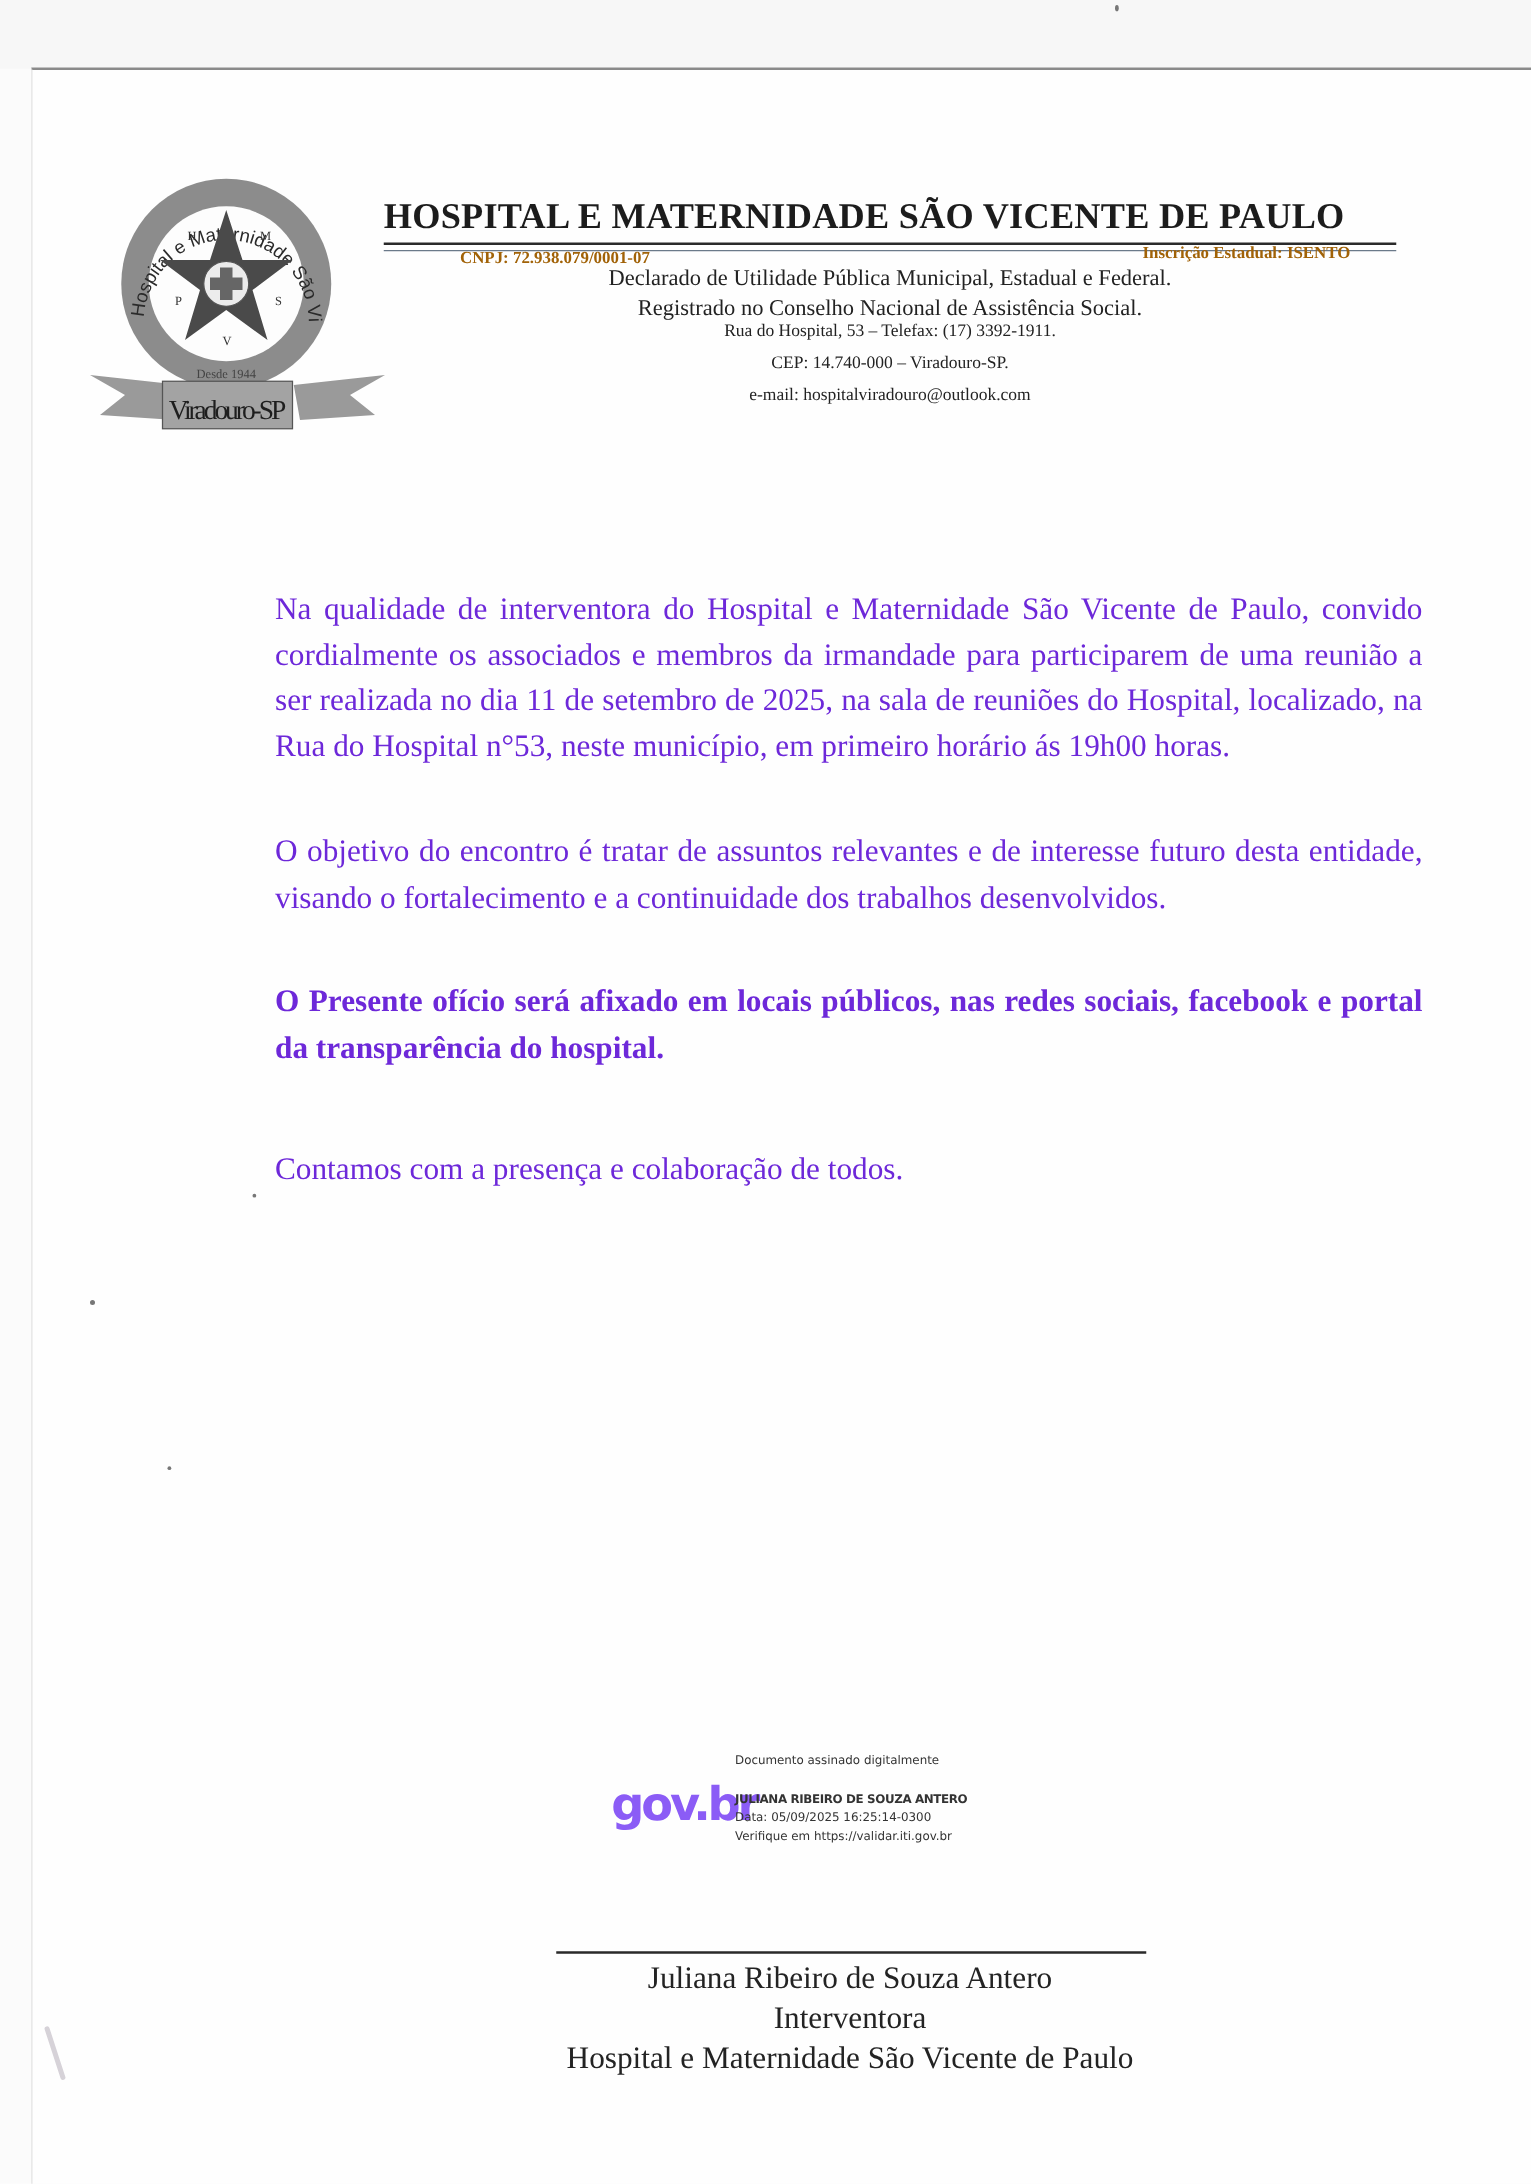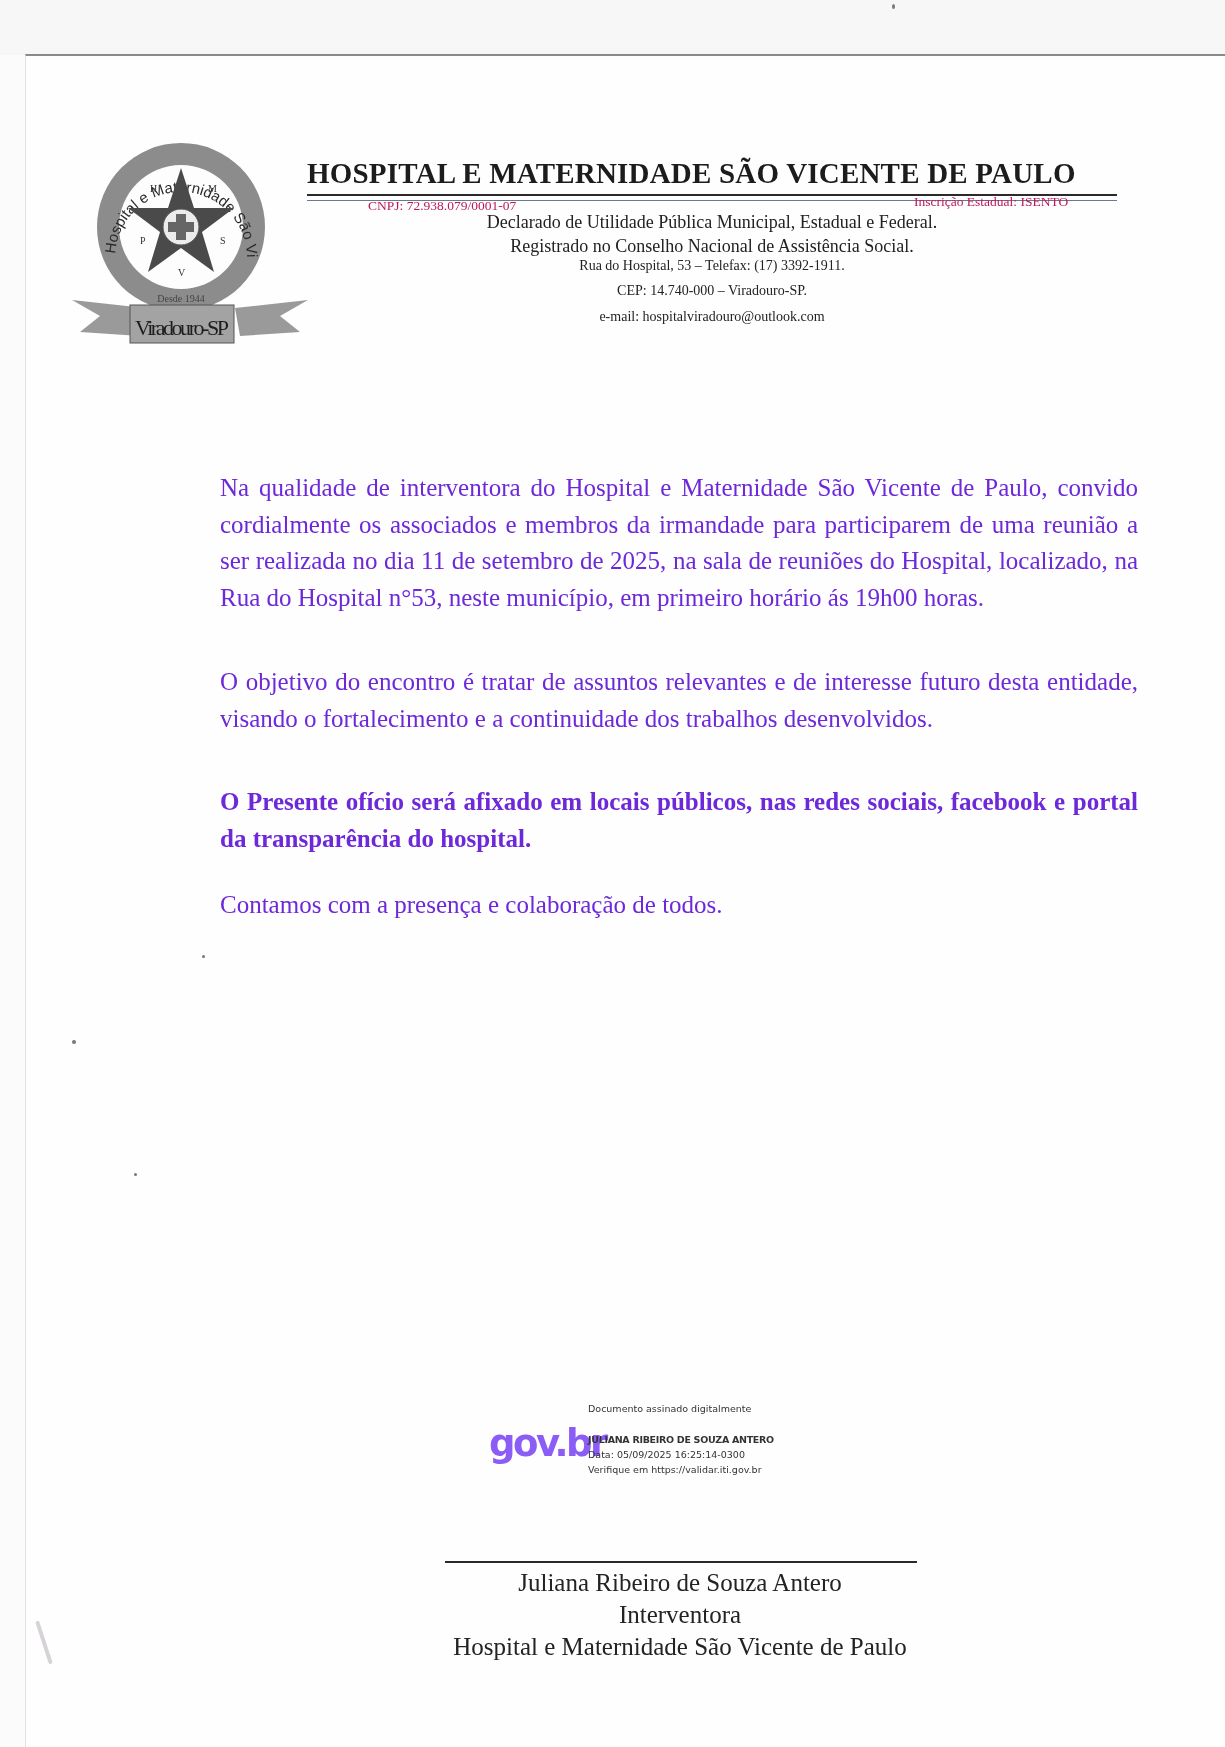--- a/index.html
+++ b/index.html
@@ -23,40 +23,40 @@
 
     
     .hdr-title {
       left: 307px; top: 157px; font-size: 29px; font-weight: bold;
       letter-spacing: 0.2px; color: #1c1c1c;
     }
     .hdr-rule {
       position: absolute; left: 307px; top: 194px; width: 810px; height: 4px;
       border-top: 2px solid #2a2a2a; border-bottom: 1px solid #6b7a8a;
     }
-    .hdr-small { font-size: 13.5px; color: #be185d; }
+    .hdr-small { font-size: 13.5px; color: #a16207; font-weight: bold; }
     .hdr-cnpj { left: 368px; top: 198px; }
     .hdr-ie { left: 914px; top: 194px; }
     .hdr-line { font-size: 18px; color: #222; }
     .hdr-center { left: 307px; width: 810px; text-align: center; }
     .hdr-big { font-size: 14px; }
 
     
     .logo { position: absolute; left: 70px; top: 140px; width: 240px; height: 210px; }
 
     
     .body-text {
       position: absolute; left: 220px; width: 918px;
       font-size: 25px; line-height: 36.5px; color: #6d28d9;
       text-align: justify; text-align-last: left;
     }
     .p1 { top: 470px; }
     .p2 { top: 664px; }
     .p3 { top: 784px; font-weight: bold; }
-    .p4 { top: 888px; text-align: left; }
+    .p4 { top: 919px; text-align: left; }
     .p4 div { line-height: 33px; }
 
     
     .govbr-logo {
       left: 489px; top: 1422px; font-family: "DejaVu Sans", "Liberation Sans", sans-serif;
       font-size: 37px; font-weight: bold; color: #8b5cf6; letter-spacing: -2.5px;
     }
     .govbr-text {
       position: absolute; left: 588px; top: 1401px;
       font-family: "DejaVu Sans", "Liberation Sans", sans-serif; color: #333;

